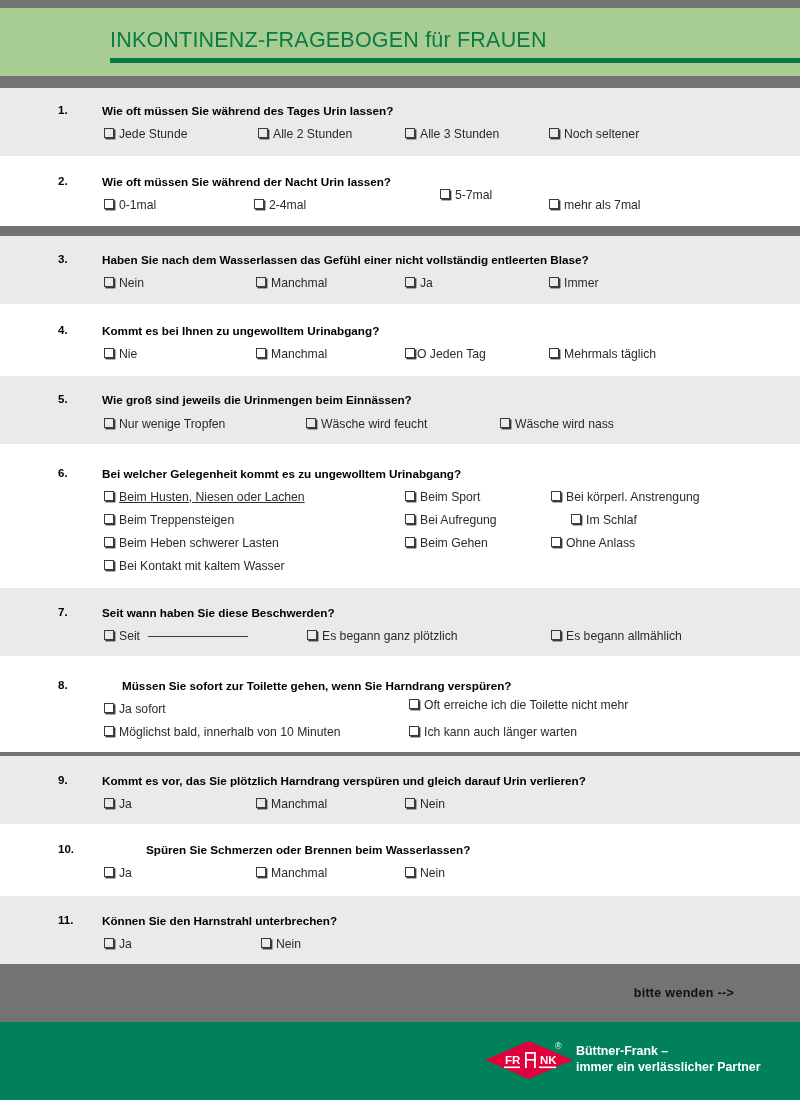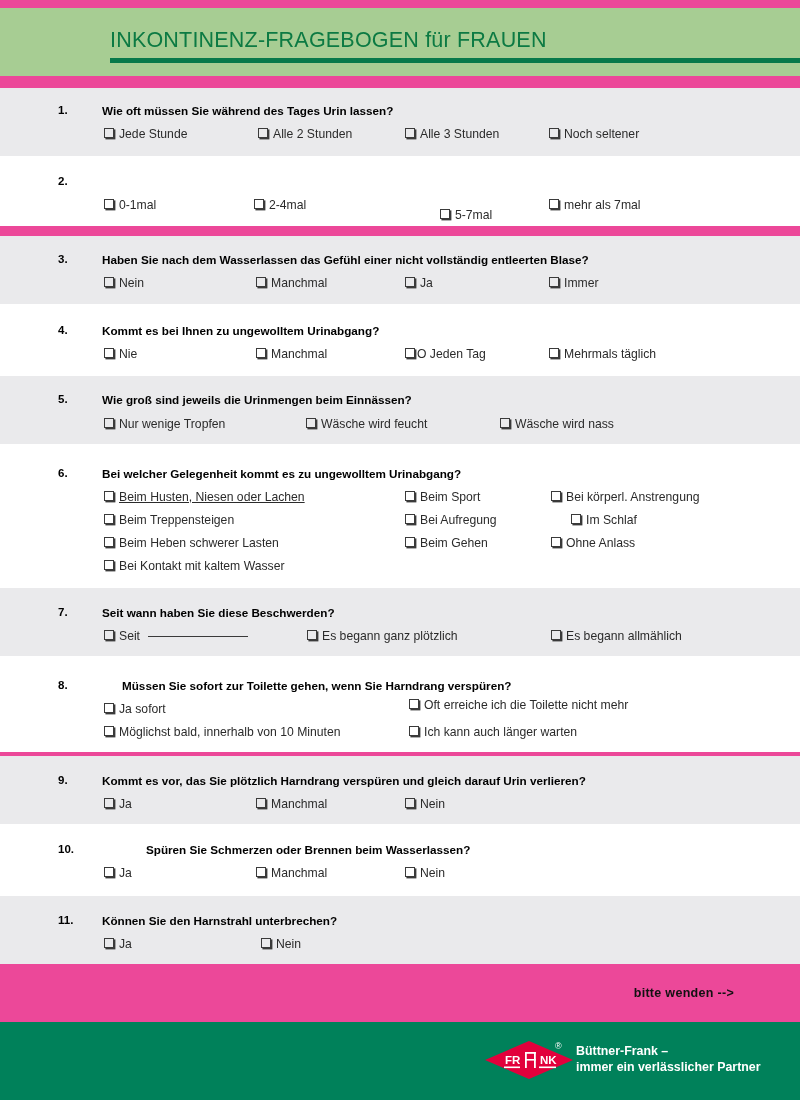--- a/index.html
+++ b/index.html
@@ -12,21 +12,21 @@
     height: 1100px;
     font-family: "Liberation Sans", sans-serif;
     color: #1a1a1a;
     position: relative;
     overflow: hidden;
   }
   .page {
     width: 800px;
     height: 1100px;
     position: relative;
-    background: #ec4899;
+    background: #737373;
   }
 
   
   .header-band {
     position: absolute;
     left: 0;
     top: 8px;
     width: 800px;
     height: 68px;
     background: #a7cd93;
@@ -153,23 +153,24 @@
     <div class="qnum" style="top:16px;">1.</div>
     <div class="qtext" style="top:16px;">Wie oft müssen Sie während des Tages Urin lassen?</div>
     <div class="opt" style="left:104px;top:39px;text-align:center;"><span class="cb"></span><span>Jede Stunde</span></div>
     <div class="opt" style="left:258px;top:39px;"><span class="cb"></span><span>Alle 2 Stunden</span></div>
     <div class="opt" style="left:405px;top:39px;"><span class="cb"></span><span>Alle 3 Stunden</span></div>
     <div class="opt" style="left:549px;top:39px;"><span class="cb"></span><span>Noch seltener</span></div>
   </div>
 
   <div class="qband plain" style="top:156px;height:70px;">
     <div class="qnum" style="top:19px;">2.</div>
+    <div class="qtext" style="top:19px;">Wie oft müssen Sie während der Nacht Urin lassen?</div>
     <div class="opt" style="left:104px;top:42px;"><span class="cb"></span><span>0-1mal</span></div>
     <div class="opt" style="left:254px;top:42px;"><span class="cb"></span><span>2-4mal</span></div>
-    <div class="opt" style="left:402px;top:52px;padding-left:38px;"><span class="cb"></span><span>5-7mal</span></div>
+    <div class="opt" style="left:402px;top:32px;padding-left:38px;"><span class="cb"></span><span>5-7mal</span></div>
     <div class="opt" style="left:549px;top:42px;"><span class="cb"></span><span>mehr als 7mal</span></div>
   </div>
 
   <div class="qband shaded" style="top:236px;height:68px;">
     <div class="qnum" style="top:17px;">3.</div>
     <div class="qtext" style="top:17px;">Haben Sie nach dem Wasserlassen das Gefühl einer nicht vollständig entleerten Blase?</div>
     <div class="opt" style="left:104px;top:40px;"><span class="cb"></span><span>Nein</span></div>
     <div class="opt" style="left:256px;top:40px;"><span class="cb"></span><span>Manchmal</span></div>
     <div class="opt" style="left:405px;top:40px;"><span class="cb"></span><span>Ja</span></div>
     <div class="opt" style="left:549px;top:40px;"><span class="cb"></span><span>Immer</span></div>

